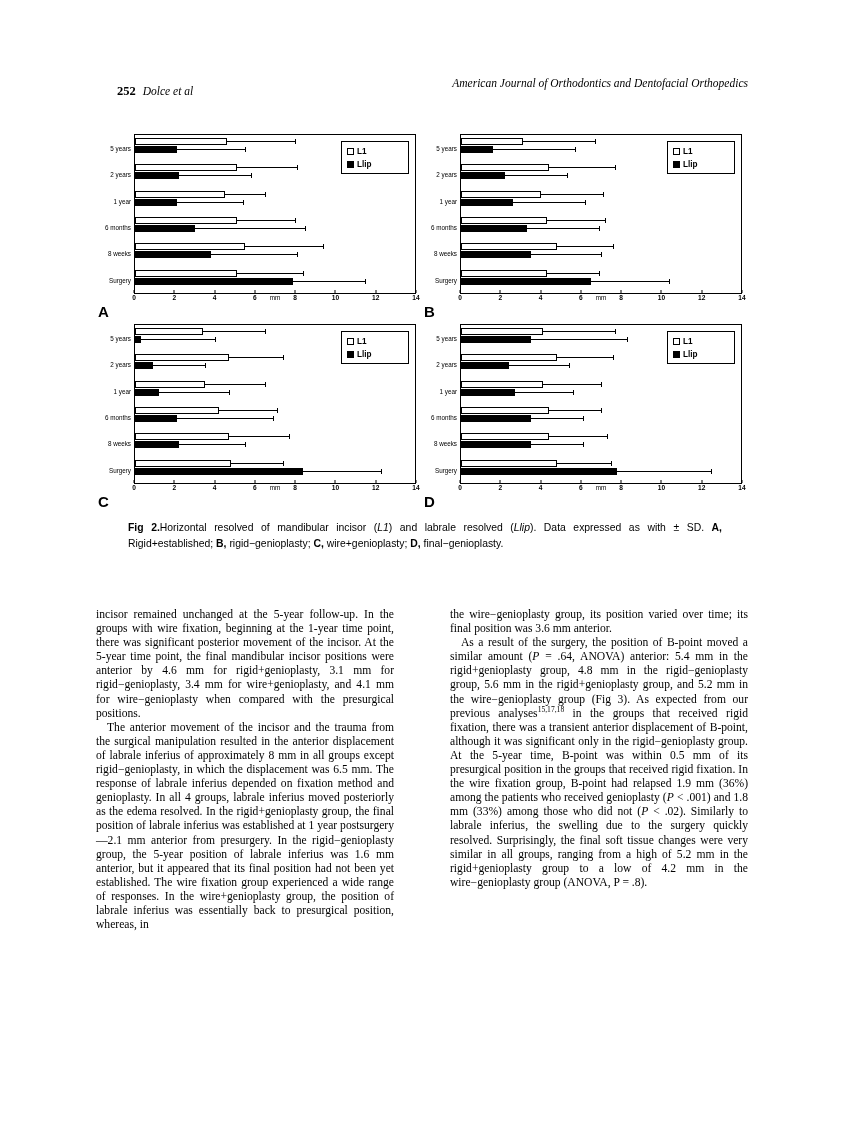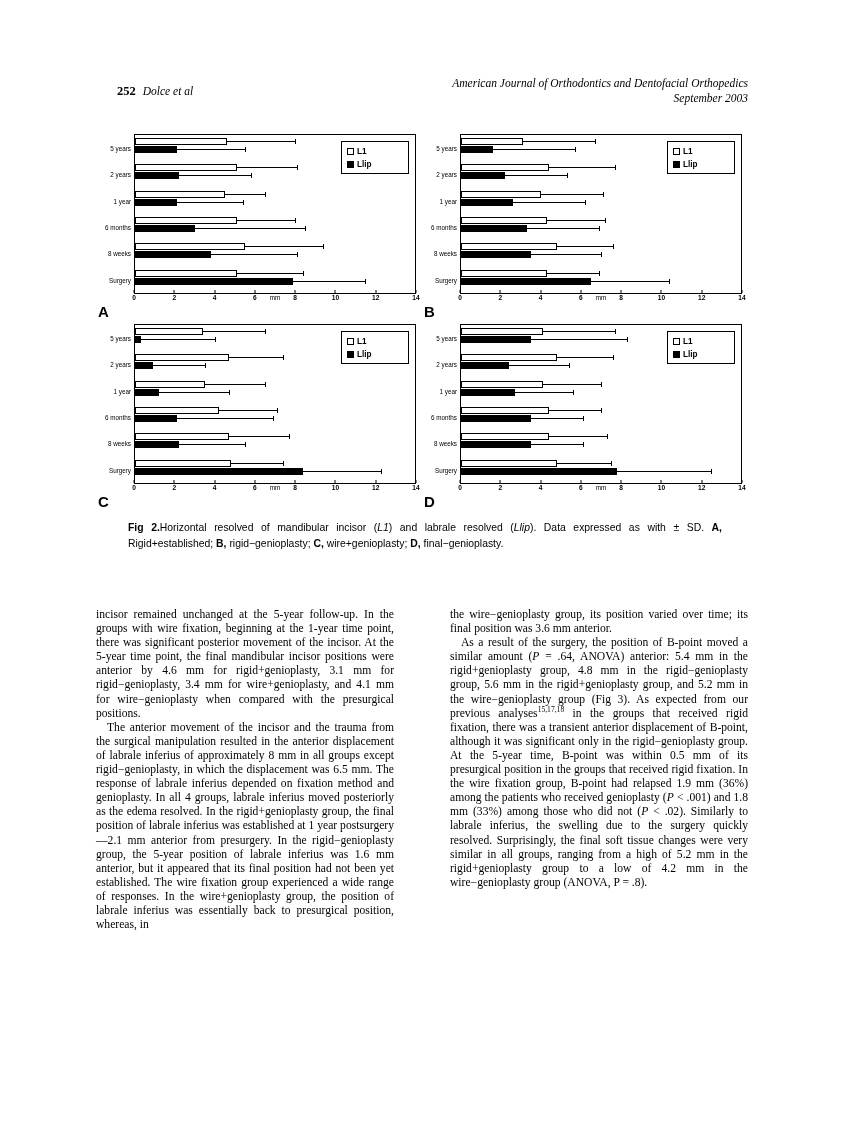--- a/index.html
+++ b/index.html
@@ -151,21 +151,20 @@
 <body>
 
 <div class="page">
 
   <div class="runhead">
     <div class="rh-left">
       <span class="folio">252</span><span>Dolce et al</span>
     </div>
     <div class="rh-right">
       <div>American Journal of Orthodontics and Dentofacial Orthopedics</div>
-      <div>September 2003</div>
     </div>
   </div>
 
   <div class="figure">
     <div class="chart-grid" id="chart-grid">
         <div class="chart-cell">
           <div class="plot">
             <div class="rows">
               <div class="row" style="top: 0%;">
                 <div class="ylabel">5 years</div>

